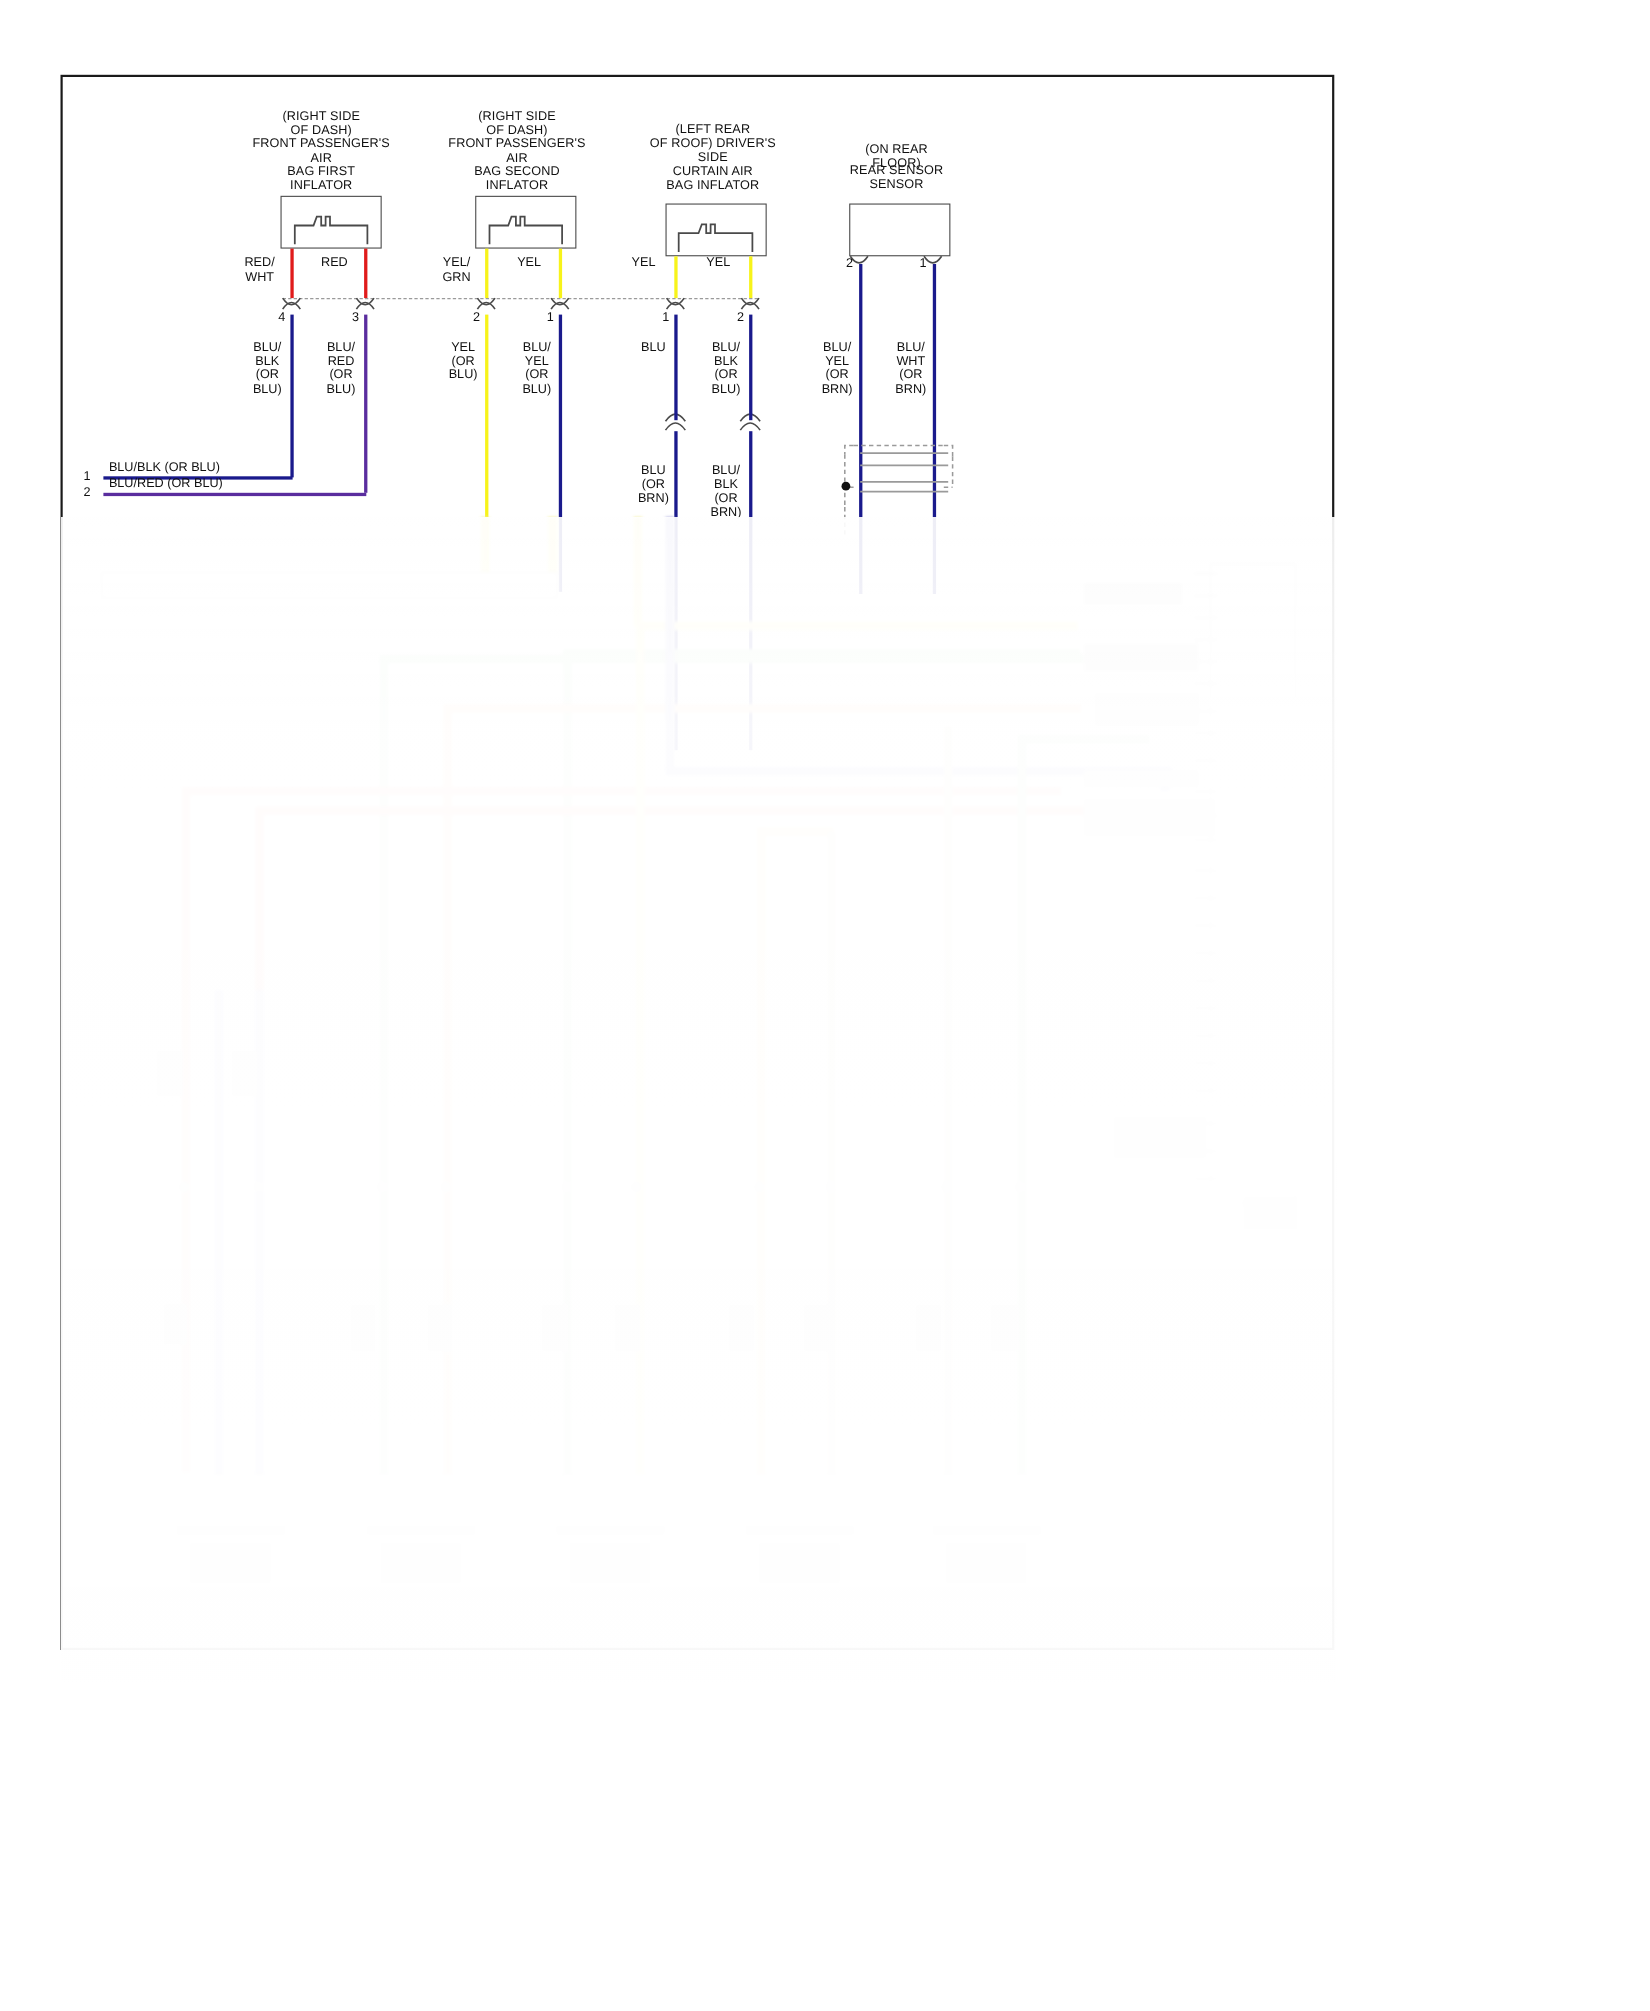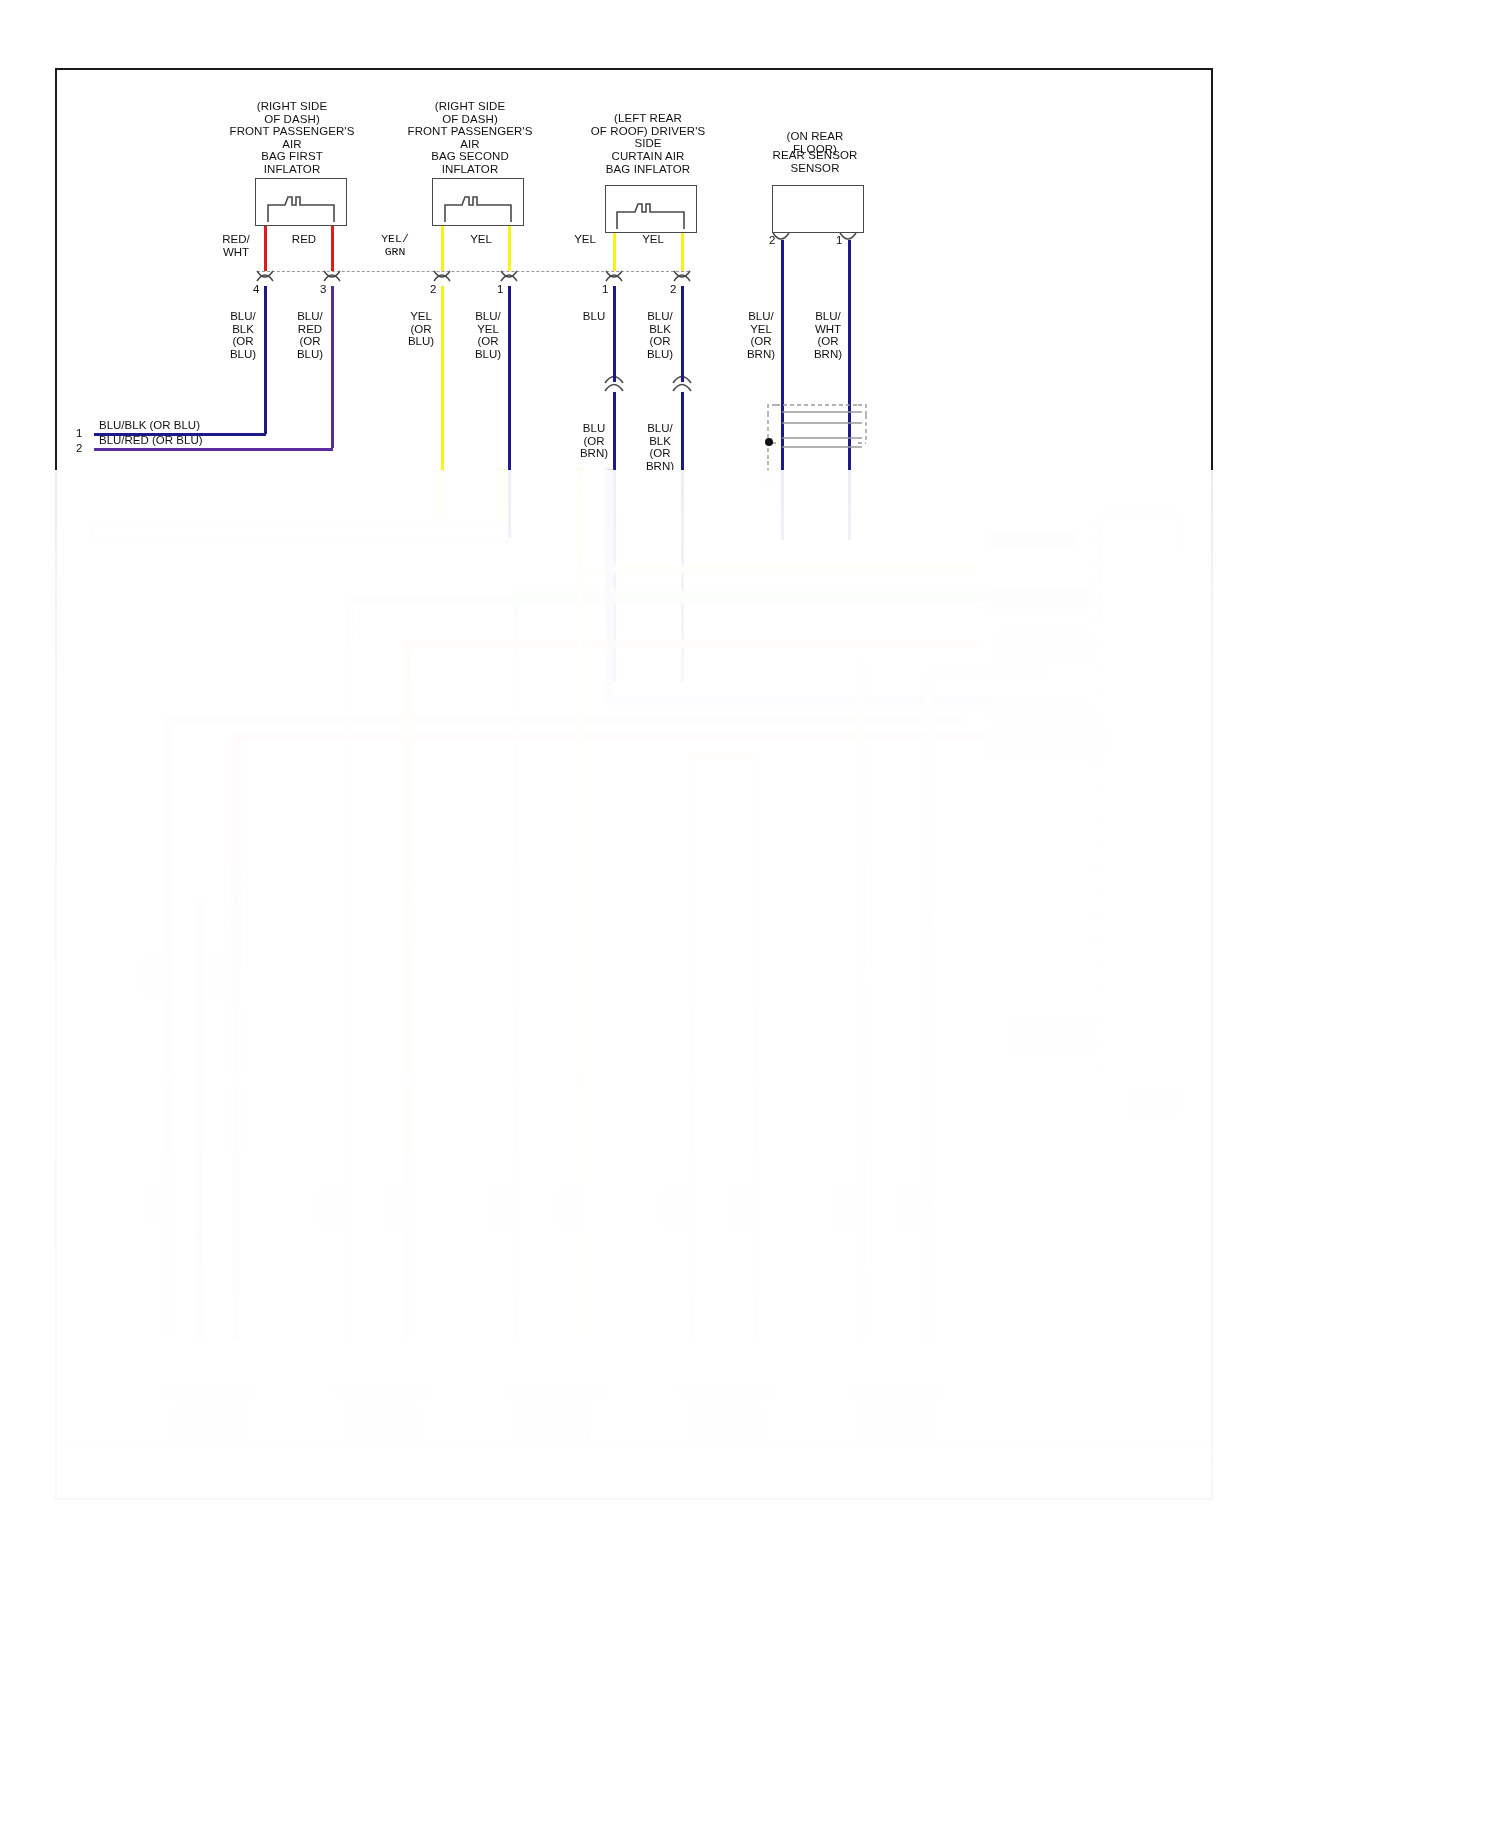--- a/index.html
+++ b/index.html
@@ -75,21 +75,21 @@
 BAG SECOND
 INFLATOR</div>
 
   <div class="compbox" style="left:432px;top:178px;width:92px;height:48px;"></div>
   <svg class="ov" width="1500" height="1828">
     <polyline points="445,222 445,205 462,205 465,197 469,197 469,205 473,205 473,197 477,197 477,205 511,205 511,222" fill="none" stroke="#4a4a4a" stroke-width="1.6"></polyline>
   </svg>
 
   <div class="vwire yel" style="left:441px;top:226px;height:45px;"></div>
   <div class="vwire yel" style="left:508px;top:226px;height:45px;"></div>
-  <div class="wirelbl" style="left:372px;top:233px;width:46px;font-family:Liberation Mono, monospace;">YEL/
+  <div class="wirelbl" style="left:392px;top:233px;width:46px;">YEL/
 GRN</div>
   <div class="wirelbl" style="left:459px;top:233px;width:44px;">YEL</div>
 
   <div class="lbl" style="left:560px;top:112px;width:176px;">(LEFT REAR
 OF ROOF) DRIVER'S
 SIDE</div>
   <div class="lbl" style="left:576px;top:150px;width:144px;">CURTAIN AIR
 BAG INFLATOR</div>
 
   <div class="compbox" style="left:605px;top:185px;width:92px;height:48px;"></div>

